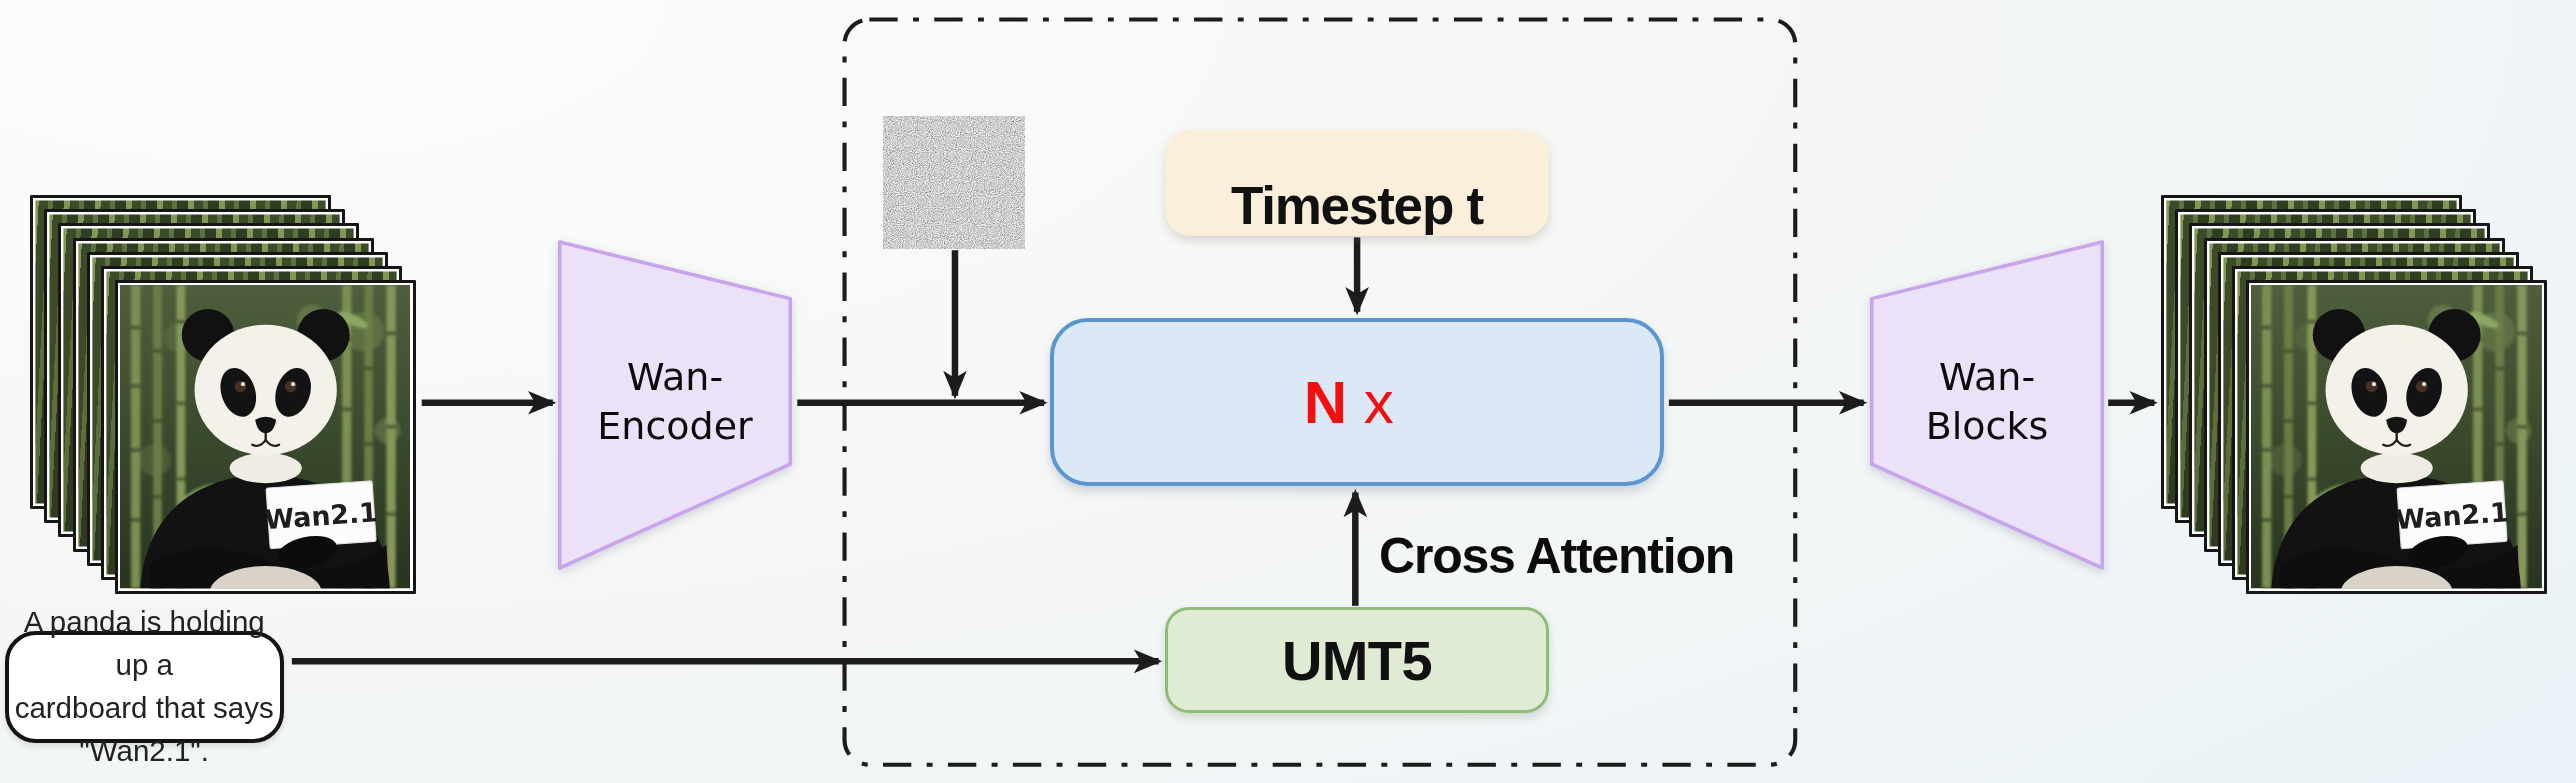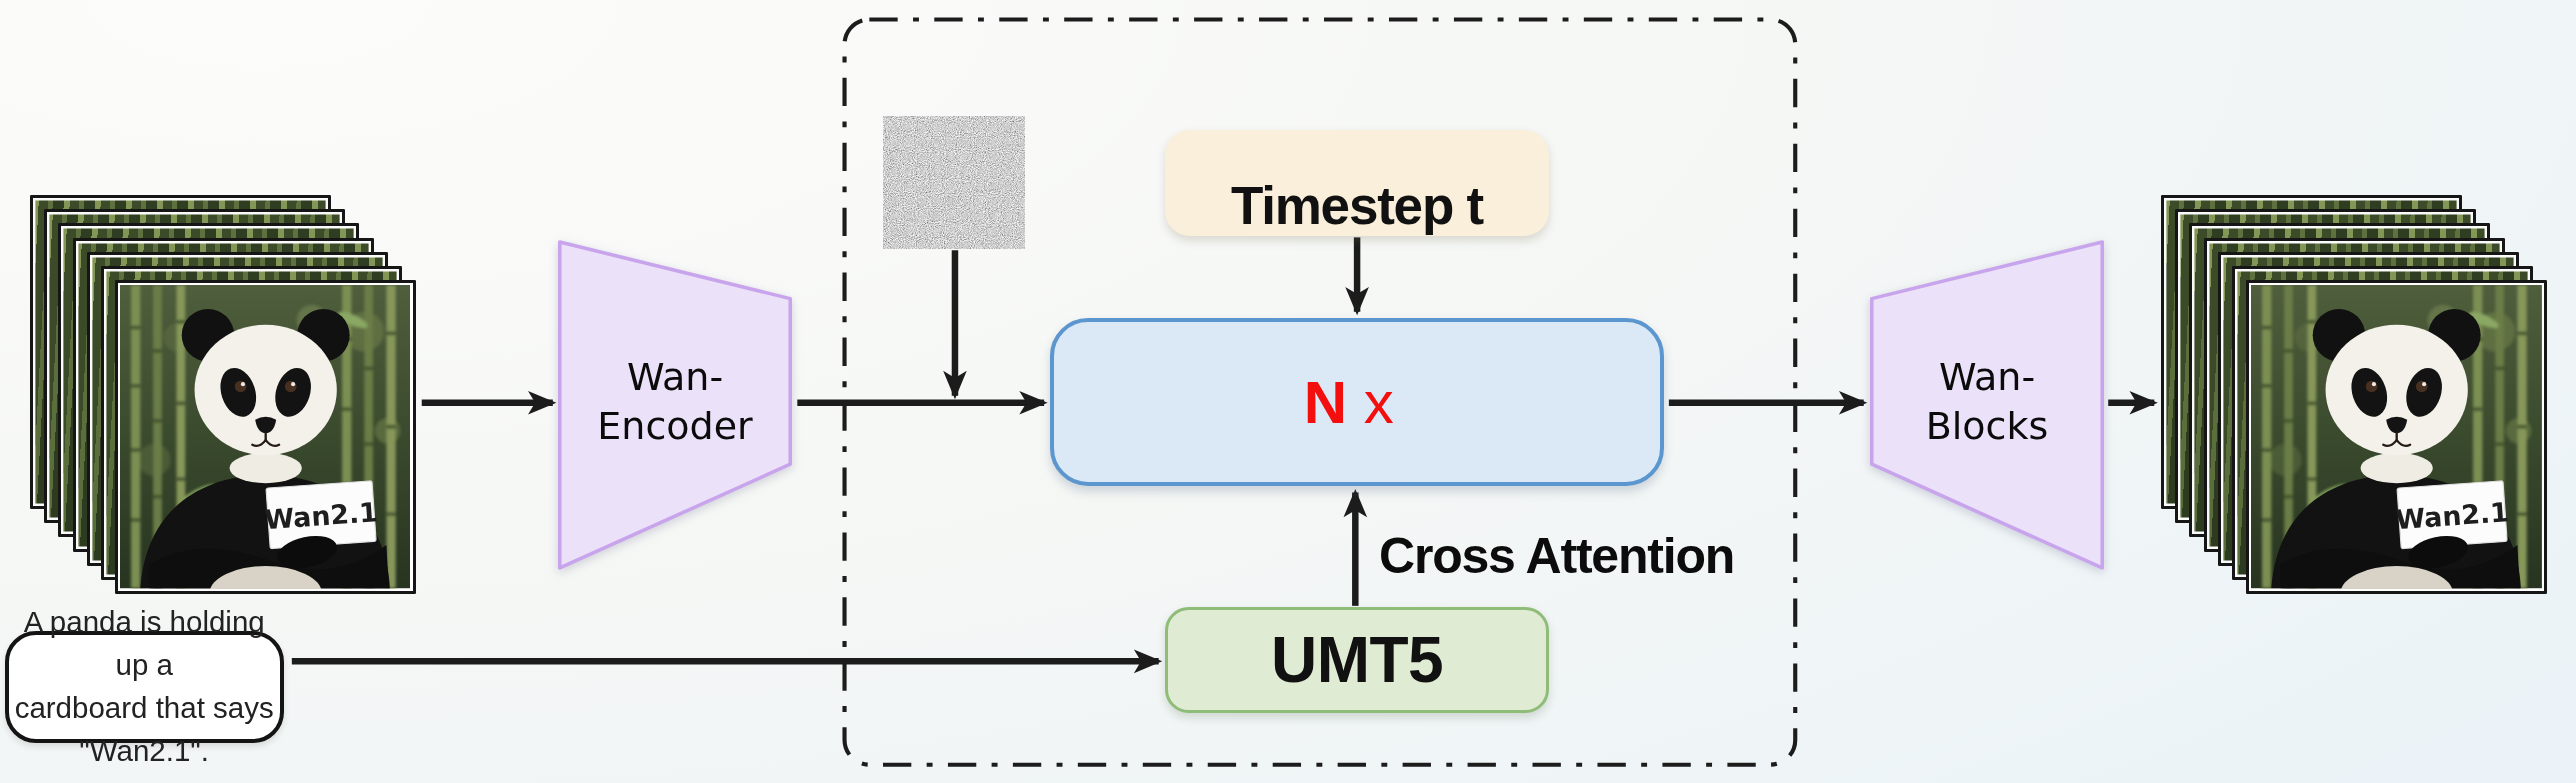--- a/index.html
+++ b/index.html
@@ -38,21 +38,21 @@
     font-size:60px; letter-spacing:-1.2px;
   }
   .dit .n { color:var(--dit-n-red,#f40f0f); font-weight:800; }
   .dit .x { color:var(--dit-n-red,#f40f0f); font-weight:500; margin:0 17.7px; }
   .dit .lbl { color:#0f0f0f; font-weight:600; }
   .umt5 {
     left:1165px; top:607px; width:384px; height:106px; border-radius:23.6px;
     background:var(--umt5-fill,#dfecd3);
     border:3.5px solid var(--umt5-border,#90bc79);
     box-shadow:0 4.7px 8.3px rgba(90,120,80,.22);
-    font-size:64px; font-weight:600; letter-spacing:-0.6px;
+    font-size:56px; font-weight:600; letter-spacing:-0.6px;
   }
   .cross-att {
     left:1379px; top:515px; font-size:50px; font-weight:600; letter-spacing:-1.2px; color:#0c0c0c;margin-top:12px;
   }
 
   
   .noise { left:883px; top:116px; width:142px; height:133px; }
   .noise svg { width:100%; height:100%; display:block; }
 
   

